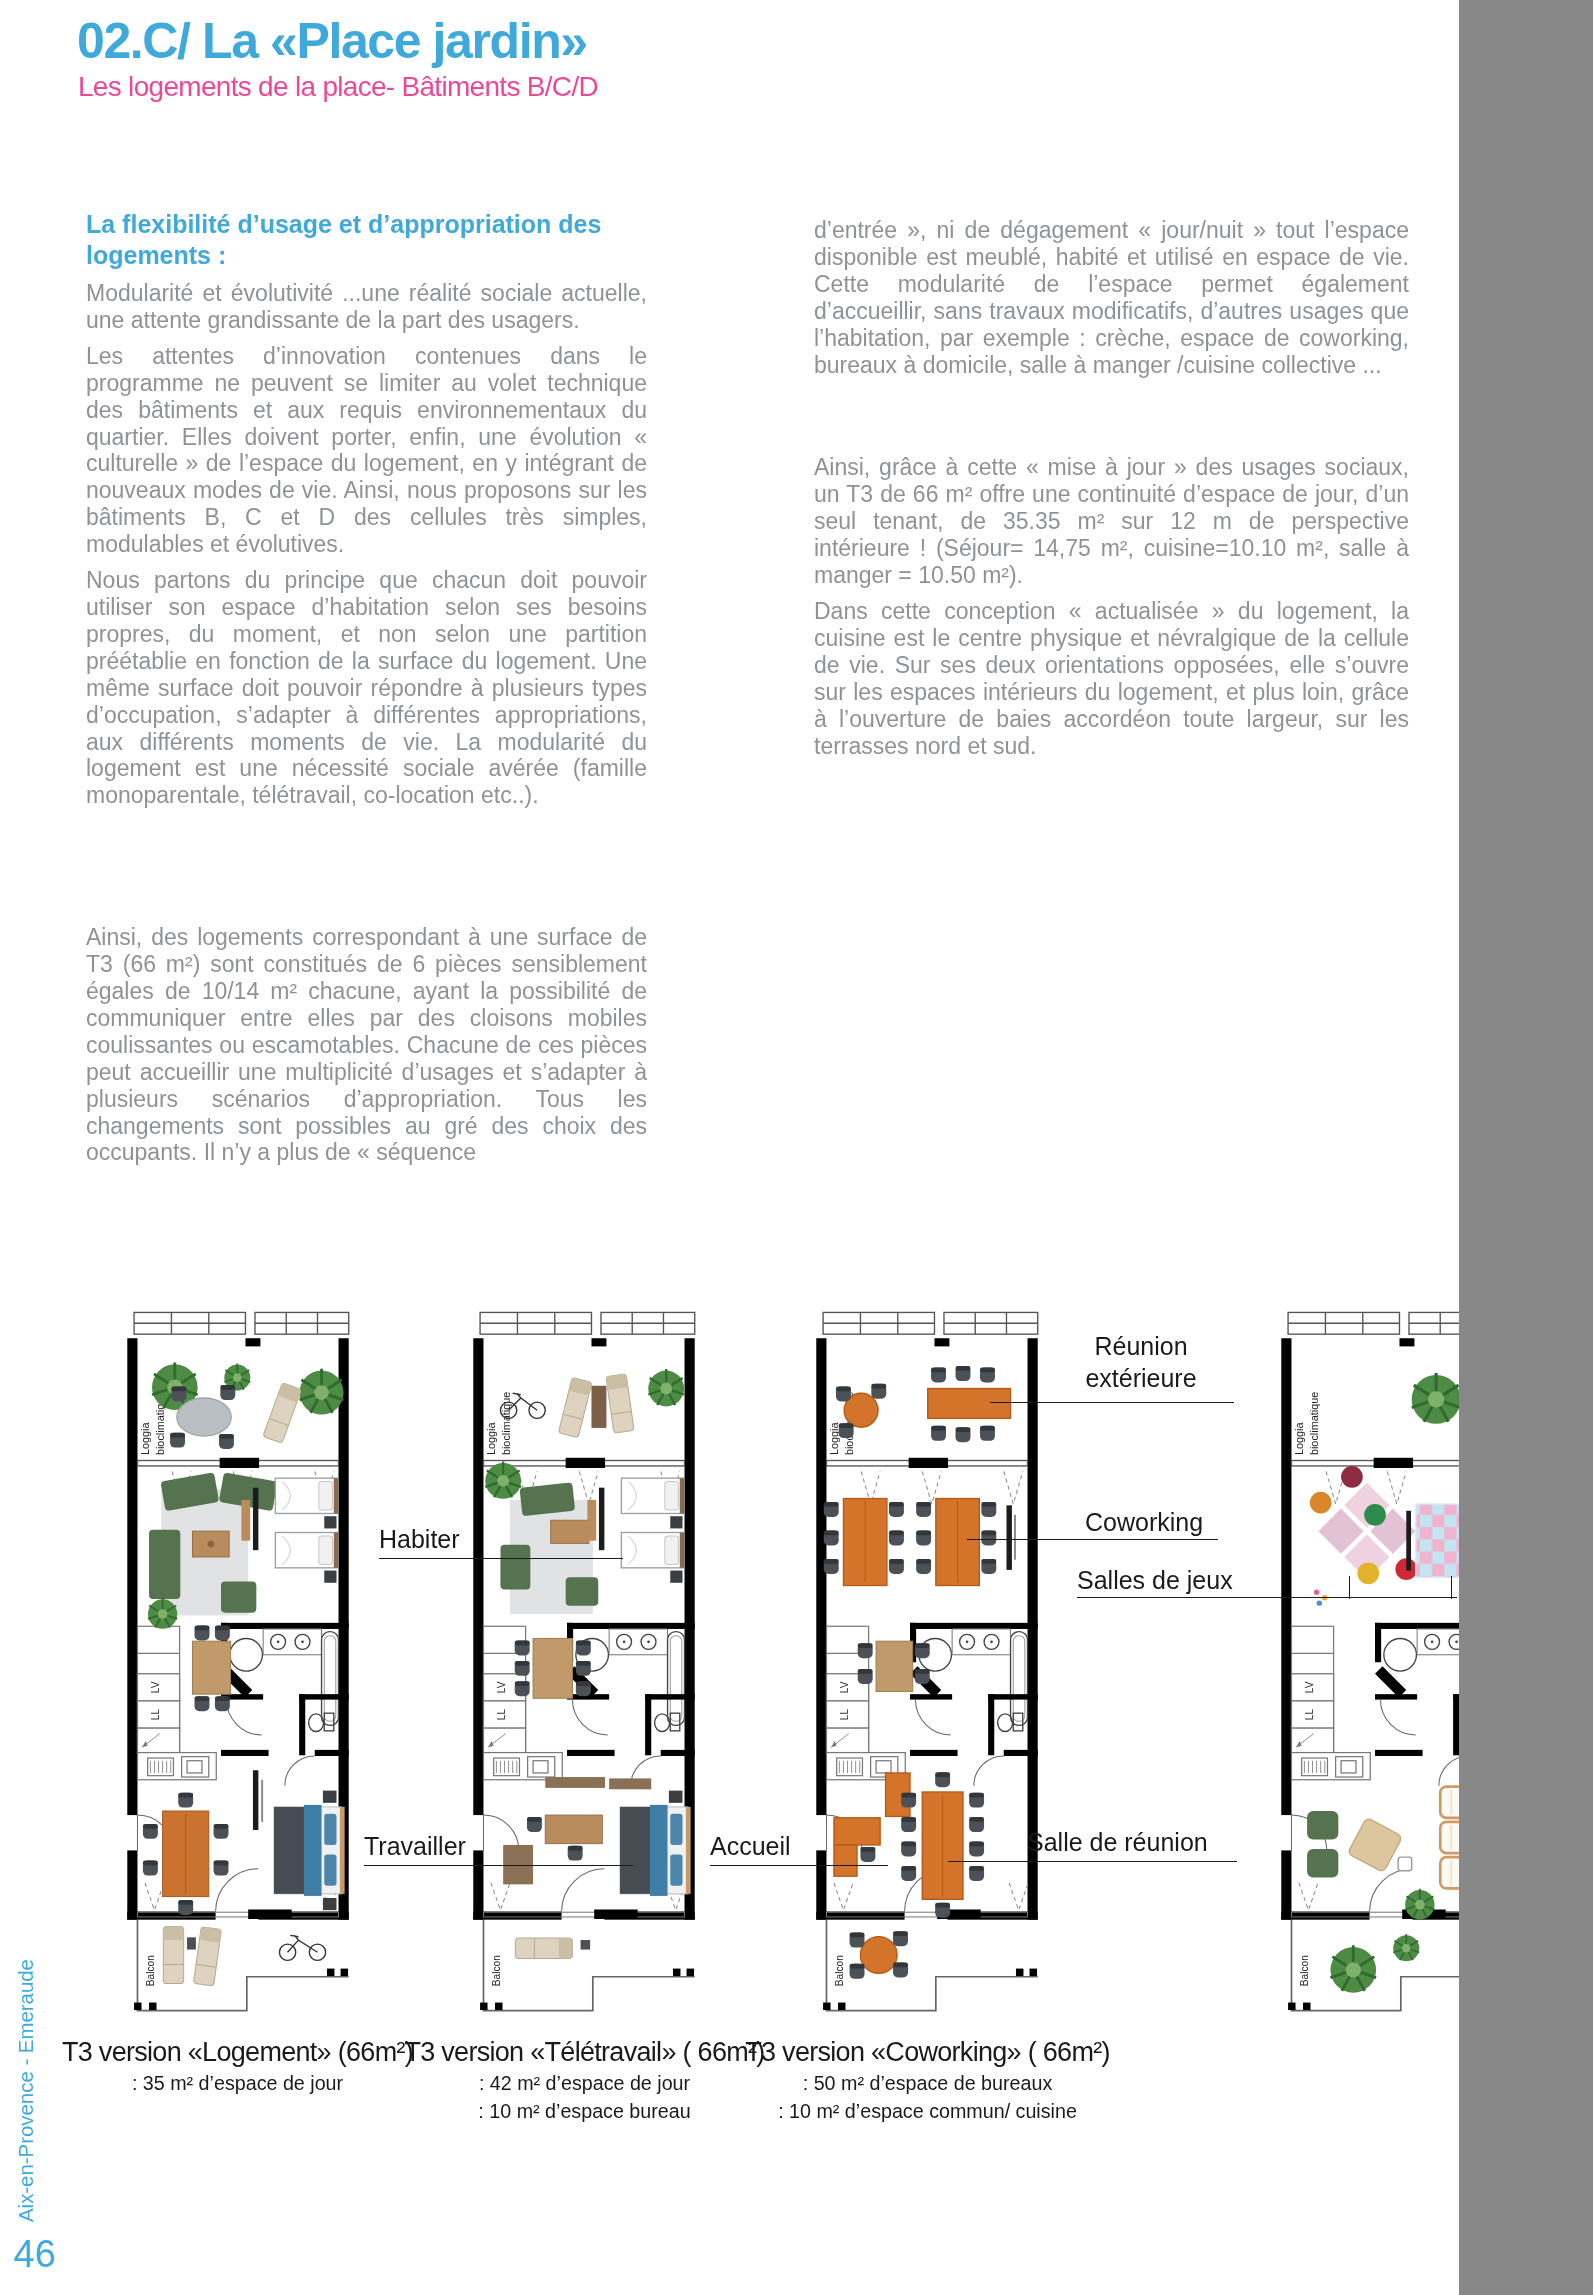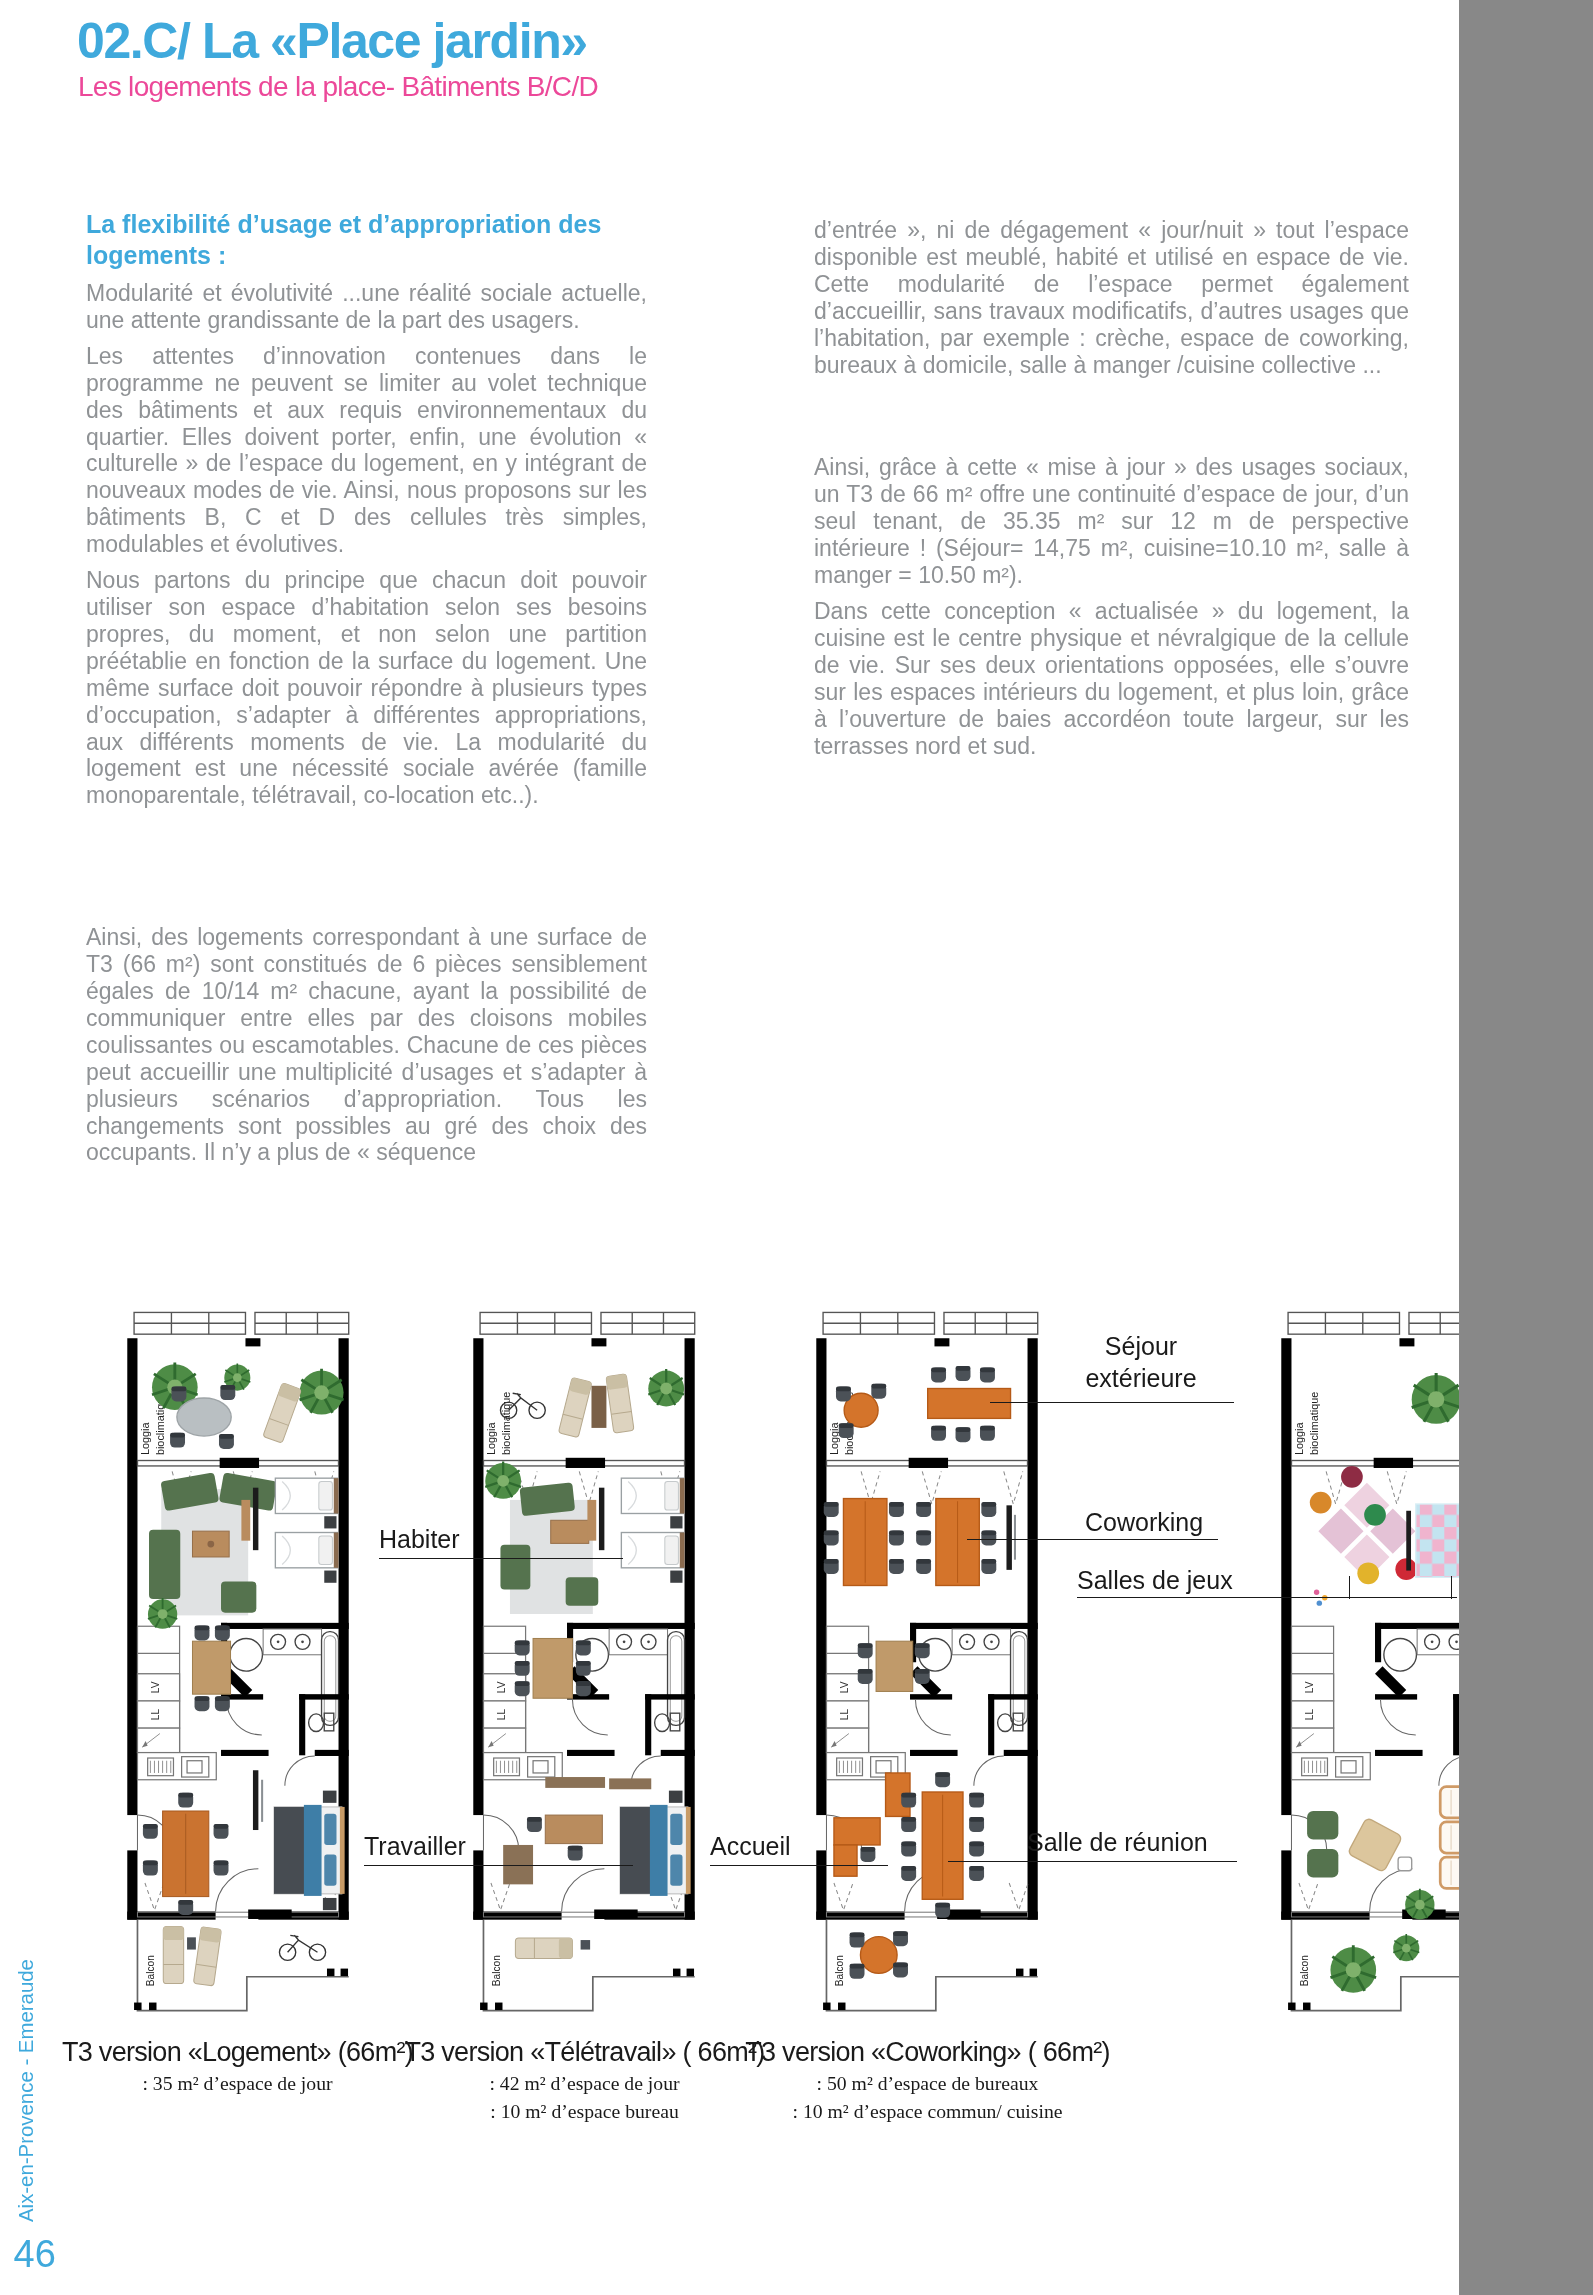--- a/index.html
+++ b/index.html
@@ -17,21 +17,21 @@
   .col p{margin:9px;}
   .gap-top{margin-top:115px !important;}
   .gap-top-sm{margin-top:76px !important;}
   .plan{position:absolute;top:1307px;}
   .callout{position:absolute;font-size:25px;color:#1a1a1a;white-space:nowrap;}
   .callout.center{text-align:center;white-space:normal;line-height:1.28;}
   .lead{position:absolute;background:#1a1a1a;height:1.4px;}
   .lead.v{width:1.4px;}
   .caption{position:absolute;top:2037px;width:367px;text-align:center;color:#1a1a1a;}
   .caption .cap-title{font-size:27px;letter-spacing:-0.7px;}
-  .caption .cap-line{font-size:19.7px;line-height:1.3;margin-top:2.7px;font-family:Liberation Serif, serif;}
+  .caption .cap-line{font-size:19.7px;line-height:1.3;margin-top:2.7px;}
   .caption .cap-line:empty{display:none;margin:0;}
   .side-text{position:absolute;left:15px;top:2222px;transform:rotate(-90deg);
          transform-origin:0 0;color:#3FA9DC;font-size:20.4px;white-space:nowrap;}
   .page-num{position:absolute;left:13.6px;top:2233px;color:#3FA9DC;font-size:38px;}
   svg text{font-family:"Liberation Sans", sans-serif;}
 </style>
 </head>
 <body>
 
 <div id="page">
@@ -440,21 +440,21 @@
   <div class="callout" style="left:379px;top:1525px">Habiter</div>
   <div class="lead" style="left:379px;top:1558px;width:244px"></div>
 
   <div class="callout" style="left:364px;top:1832px">Travailler</div>
   <div class="lead" style="left:364px;top:1865px;width:269px"></div>
 
   <div class="callout" style="left:710px;top:1832px">Accueil</div>
   <div class="lead" style="left:710px;top:1865px;width:178px"></div>
 
   <div class="callout center" style="left:1046px;top:1330px;width:190px">
-    <div>Séjour</div>
+    <div>Réunion</div>
     <div>extérieure</div>
   </div>
   <div class="lead" style="left:990px;top:1402px;width:244px"></div>
 
   <div class="callout" style="left:1085px;top:1508px">Coworking</div>
   <div class="lead" style="left:967px;top:1539px;width:251px"></div>
 
   <div class="callout" style="left:1077px;top:1566px">Salles de jeux</div>
   <div class="lead" style="left:1077px;top:1597px;width:380px"></div>
   <div class="lead v" style="left:1349px;top:1576px;height:23px"></div>

